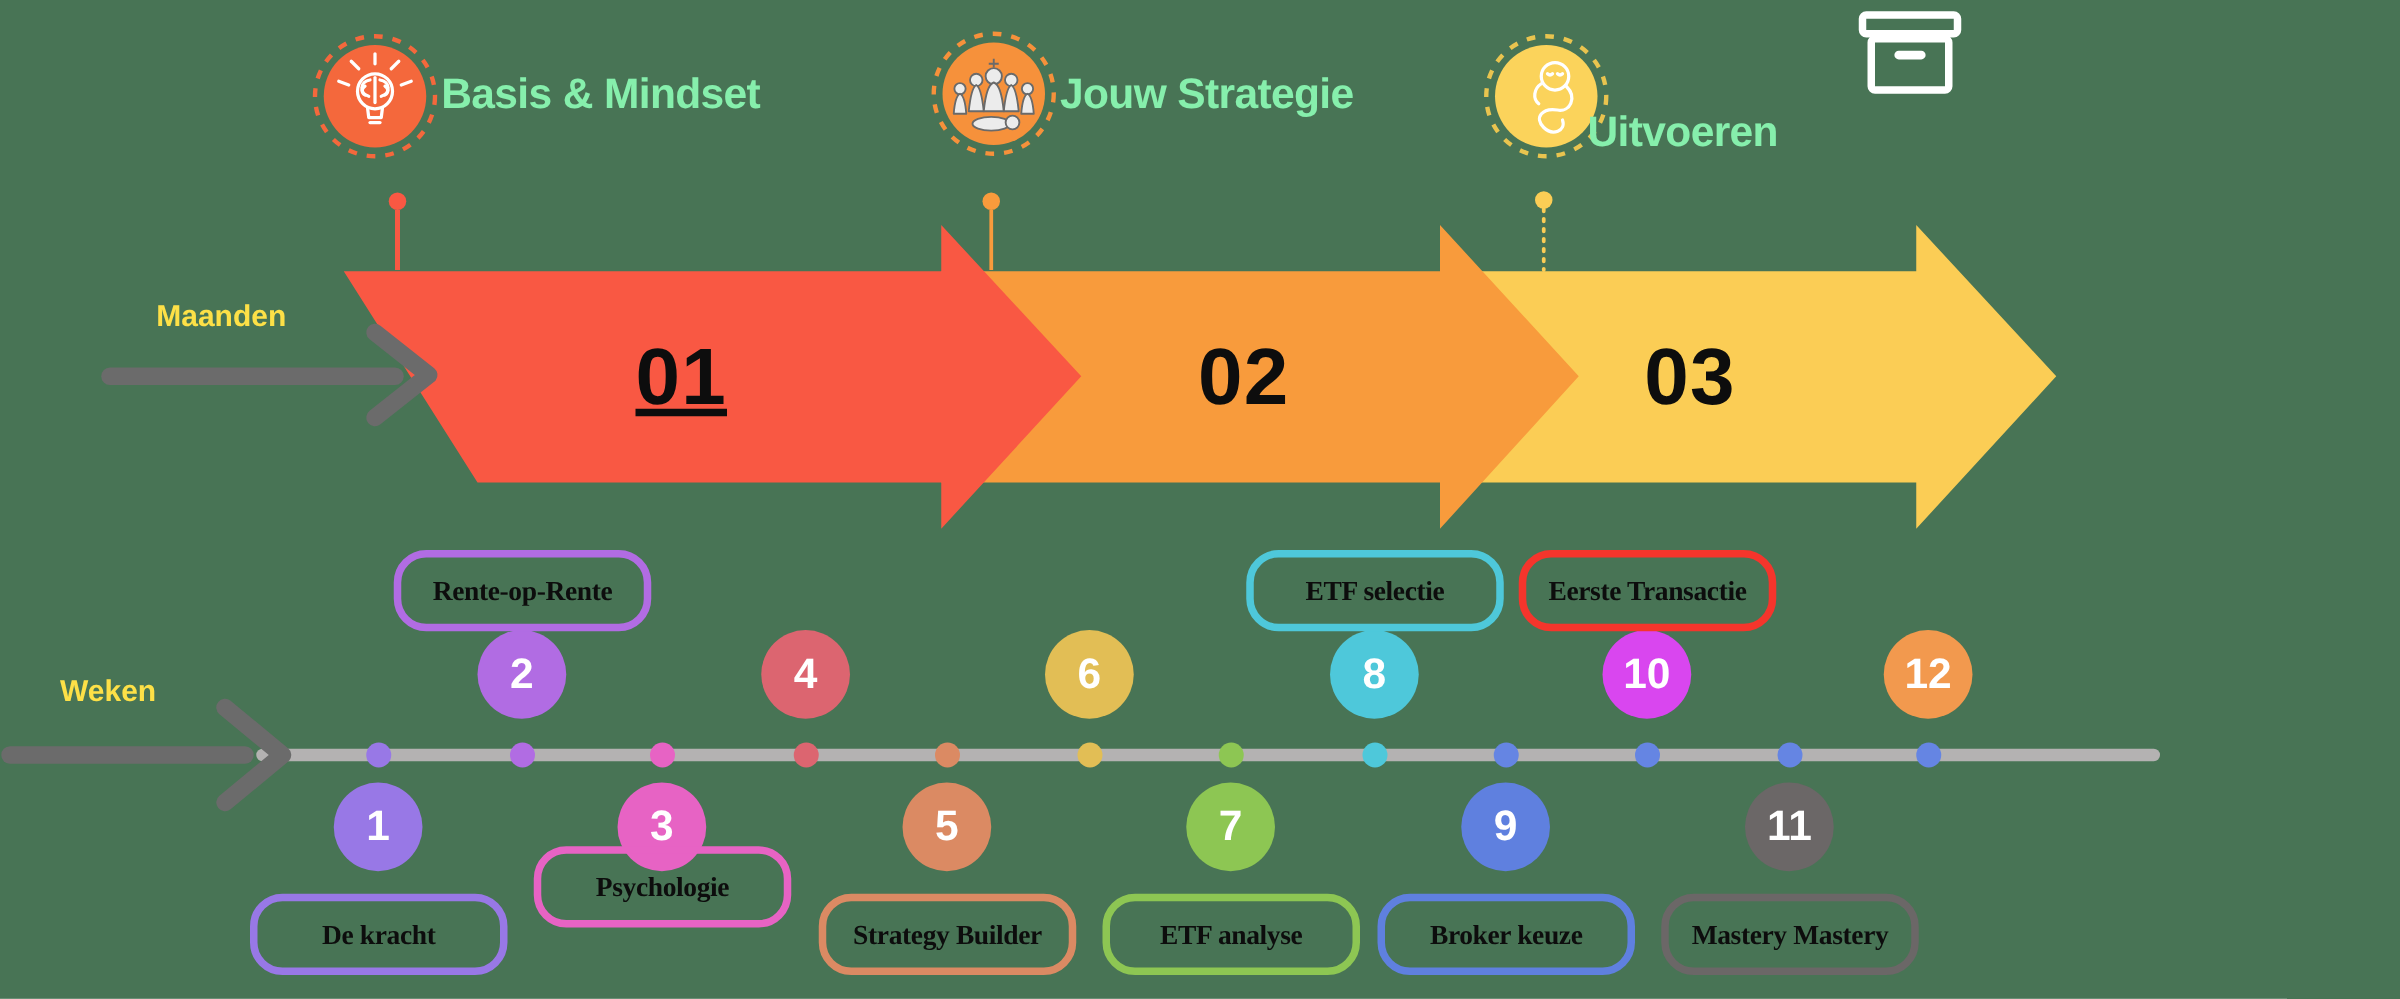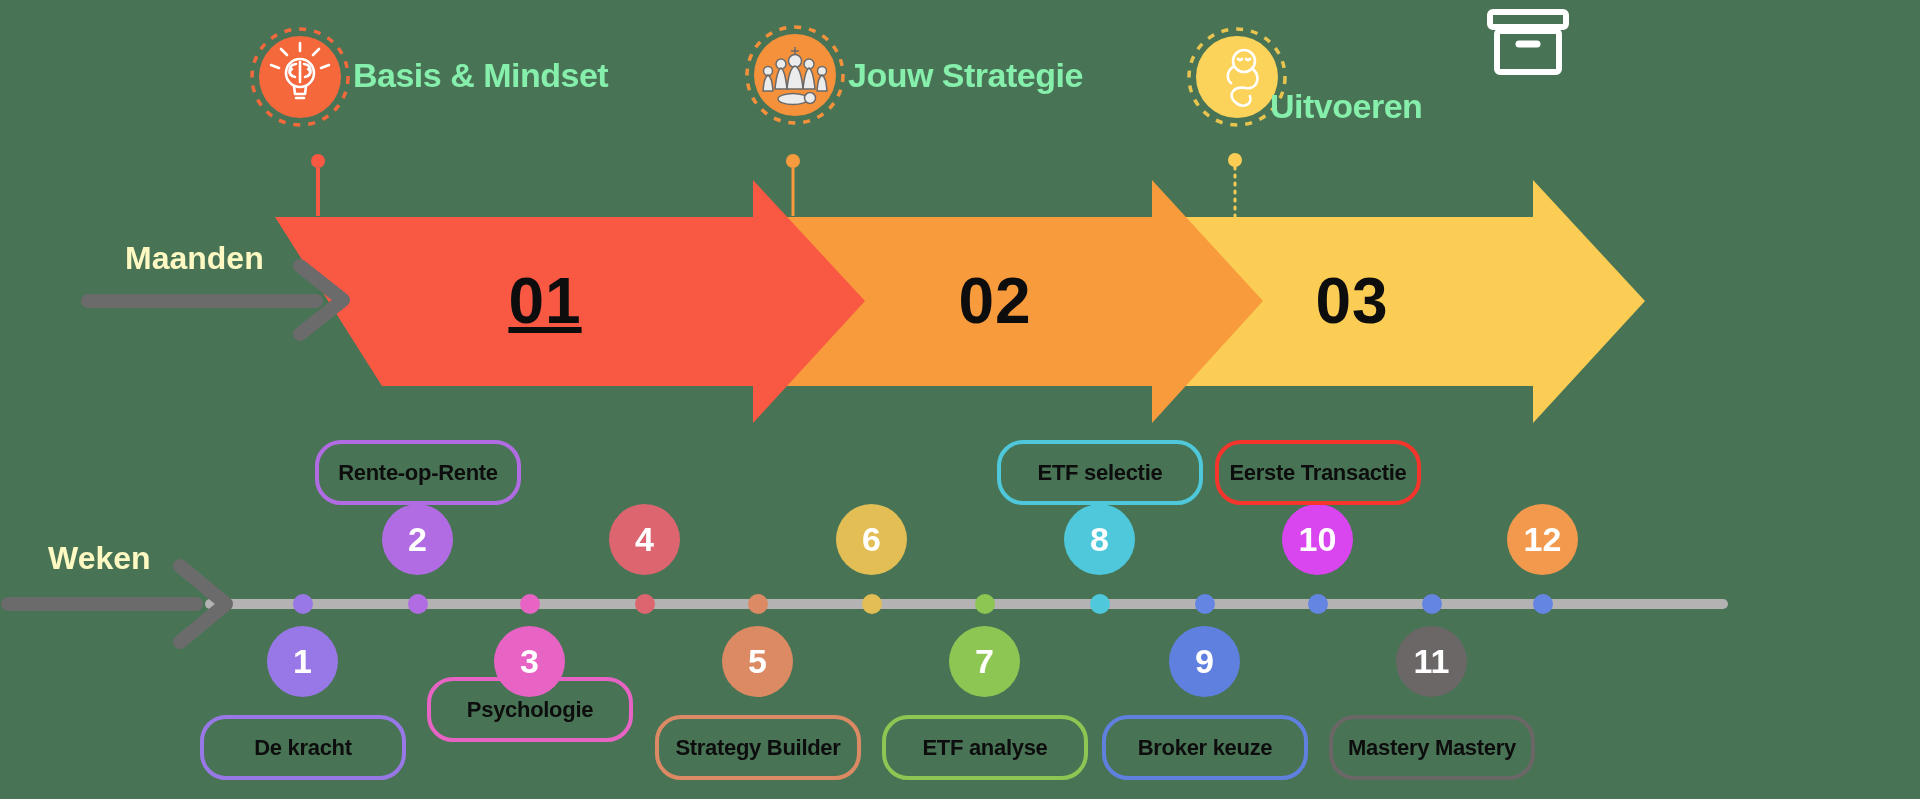--- a/index.html
+++ b/index.html
@@ -19,30 +19,31 @@
     font-size:34px; font-weight:800; color:#86efac;
     letter-spacing:-0.5px; white-space:nowrap; line-height:40px;
   }
   .phase-num {
     position:absolute;
     transform:translate(-50%,-50%);
     font-size:64px; font-weight:800; color:#0d0d0d; letter-spacing:1px;
   }
   .axis-label {
     position:absolute;
-    font-size:32px; font-weight:800; color:#fef9c3; white-space:nowrap;
+    font-size:24px; font-weight:800; color:#fde047; white-space:nowrap;
   }
   .pill {
     position:absolute;
     box-sizing:border-box;
     width:206px; height:65px;
-    border:4px solid #ffffff;
+    border:6px solid #ffffff;
     border-radius:26px;
     display:flex; align-items:center; justify-content:center;
     background:transparent;
+    font-family:Liberation Serif, serif;
   }
   .pill span {
     font-size:22px; font-weight:800; color:#0d0d0d;
     letter-spacing:-0.3px; white-space:nowrap;
   }
   .wcircle {
     position:absolute;
     width:71px; height:71px; border-radius:50%;
     display:flex; align-items:center; justify-content:center;
   }

